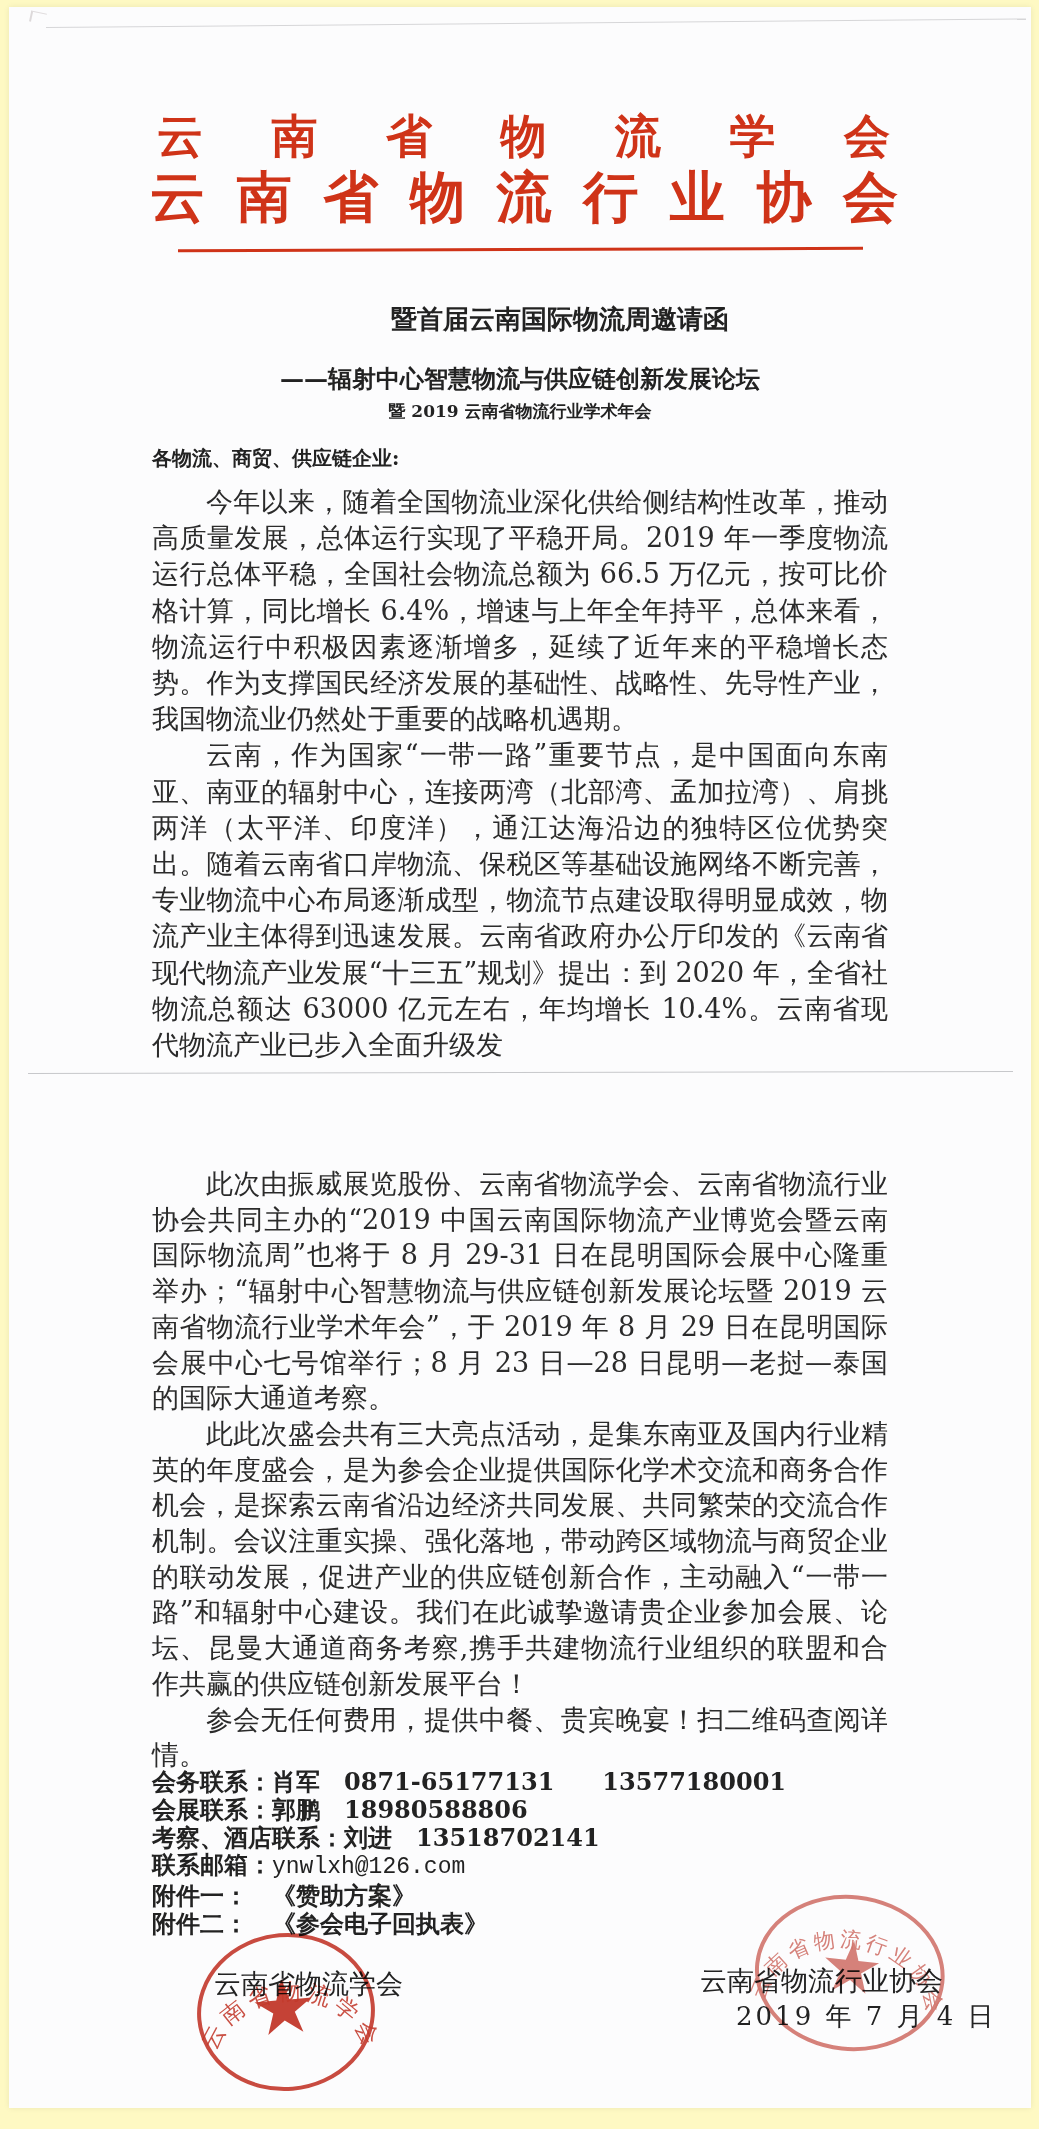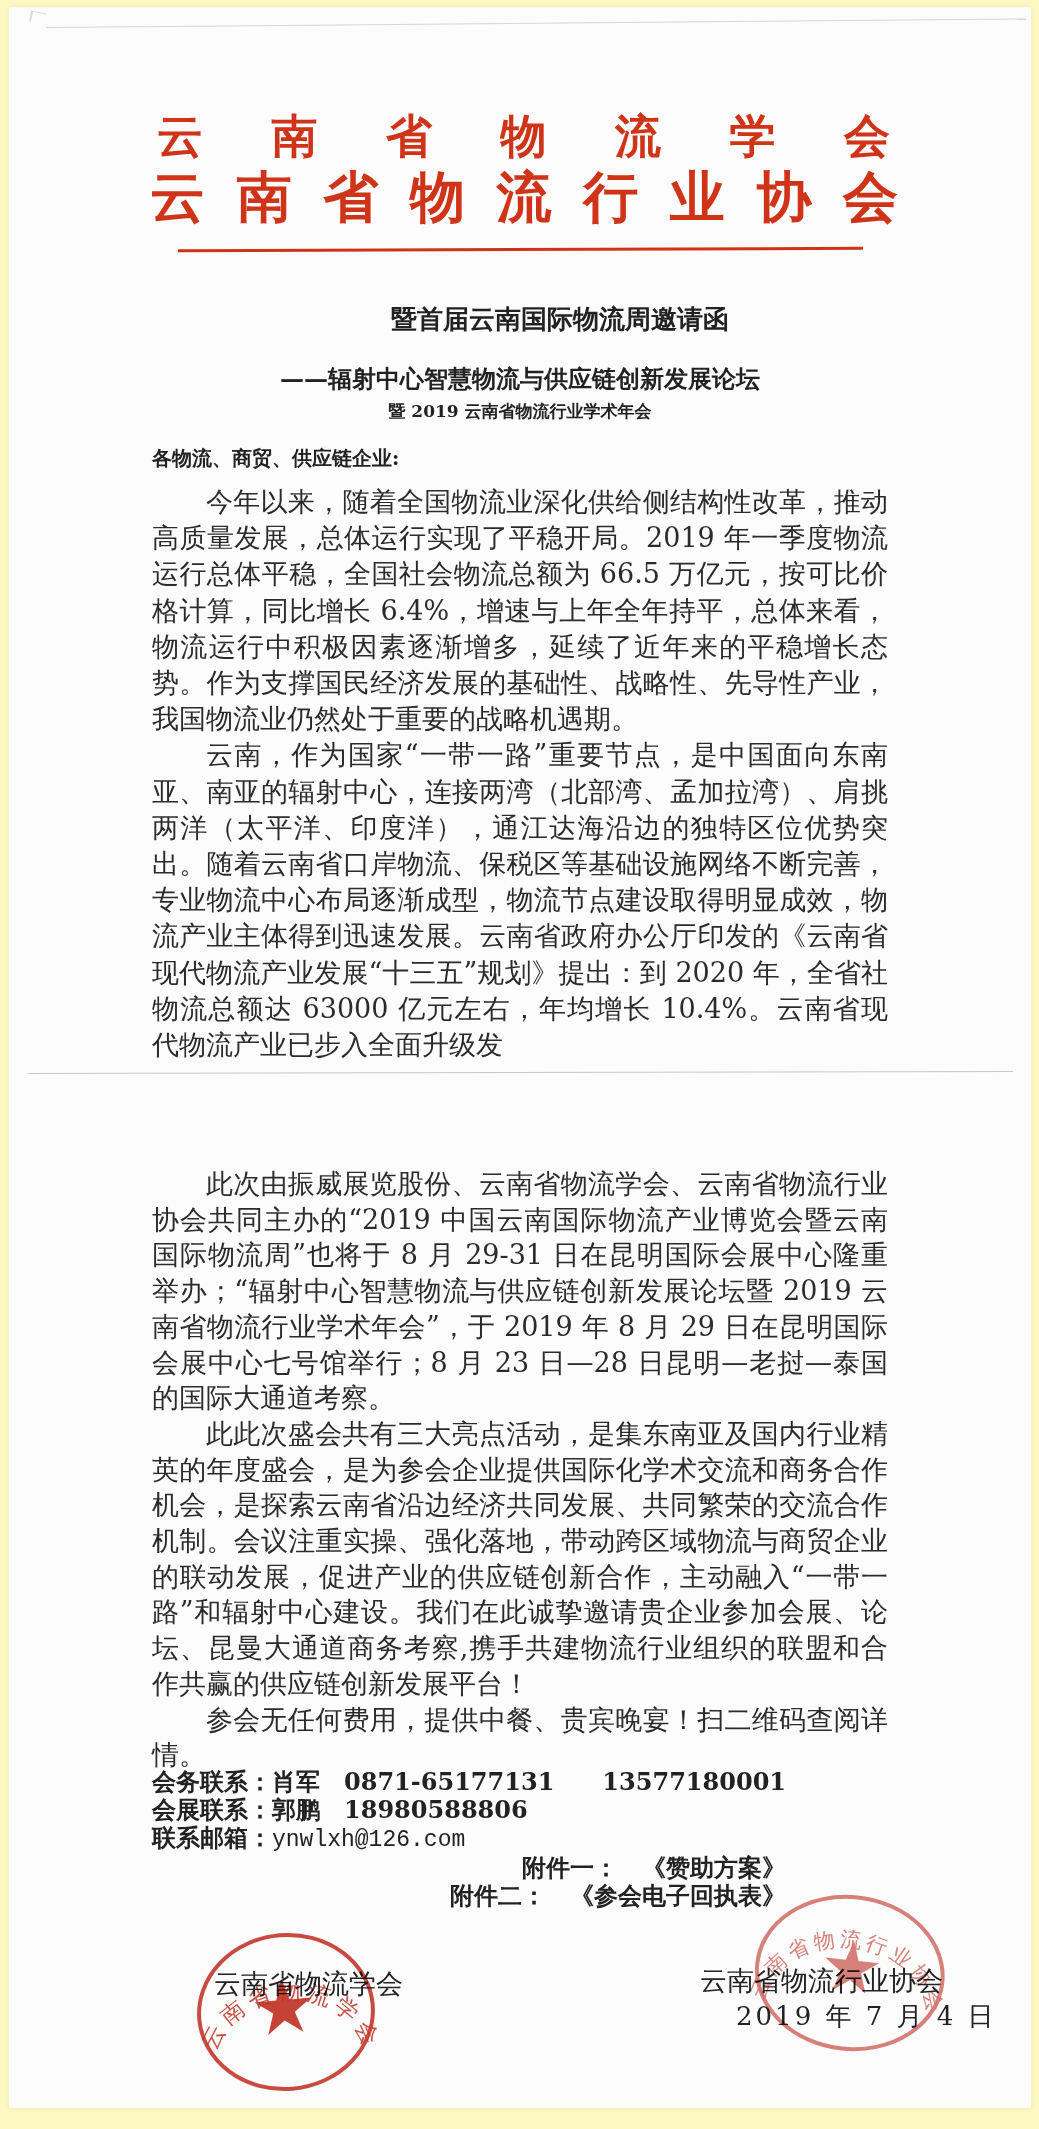--- a/index.html
+++ b/index.html
@@ -72,21 +72,21 @@
   .para{text-indent:2em;margin:0;}
   .cont{text-indent:0;margin:0;}
 
   
   .contacts{
     position:absolute;left:152px;top:1768px;
     font-size:24px;font-weight:700;line-height:27.8px;color:#222;
   }
   .contact-line{margin:0;}
   .email-value{font-family:"Liberation Mono","DejaVu Sans Mono",monospace;font-weight:400;font-size:23px;}
-  .attach-line{margin:0;text-align:right;}
+  .attach-line{margin:0;}
 
   
   .sig-left-org{position:absolute;left:214px;top:1966px;font-size:27px;color:#222;}
   .sig-right-org{position:absolute;left:700px;top:1963px;font-size:27px;color:#222;}
   .sig-right-date{position:absolute;left:736px;top:1999px;font-size:26px;letter-spacing:3px;color:#222;}
 
   
   .seal{position:absolute;mix-blend-mode:multiply;}
   .seal-left{left:190px;top:1927px;transform:rotate(-5deg);}
   .seal-right{left:750px;top:1885px;transform:rotate(6deg);}
@@ -118,20 +118,21 @@
 
   <div class="body2">
     <p class="para">此次由振威展览股份、云南省物流学会、云南省物流行业协会共同主办的“2019 中国云南国际物流产业博览会暨云南国际物流周”也将于 8 月 29-31 日在昆明国际会展中心隆重举办；“辐射中心智慧物流与供应链创新发展论坛暨 2019 云南省物流行业学术年会”，于 2019 年 8 月 29 日在昆明国际会展中心七号馆举行；8 月 23 日—28 日昆明—老挝—泰国的国际大通道考察。</p>
     <p class="para">此此次盛会共有三大亮点活动，是集东南亚及国内行业精英的年度盛会，是为参会企业提供国际化学术交流和商务合作机会，是探索云南省沿边经济共同发展、共同繁荣的交流合作机制。会议注重实操、强化落地，带动跨区域物流与商贸企业的联动发展，促进产业的供应链创新合作，主动融入“一带一路”和辐射中心建设。我们在此诚挚邀请贵企业参加会展、论坛、昆曼大通道商务考察,携手共建物流行业组织的联盟和合作共赢的供应链创新发展平台！</p>
     <p class="para">参会无任何费用，提供中餐、贵宾晚宴！扫二维码查阅详情。</p>
   </div>
 
   <div class="contacts">
     <p class="contact-line">会务联系：肖军　0871-65177131　　13577180001</p>
     <p class="contact-line">会展联系：郭鹏　18980588806</p>
+    <p class="contact-line">考察、酒店联系：刘进　13518702141</p>
     <p class="contact-line"><span>联系邮箱：</span><span class="email-value">ynwlxh@126.com</span></p>
     <p class="attach-line">附件一：　《赞助方案》</p>
     <p class="attach-line">附件二：　《参会电子回执表》</p>
   </div>
 
   <div class="sig-left-org">云南省物流学会</div>
   <div class="sig-right-org">云南省物流行业协会</div>
   <div class="sig-right-date">2019 年 7 月 4 日</div>
 
   <svg class="seal seal-left" width="192" height="170" viewBox="0 0 192 170">

